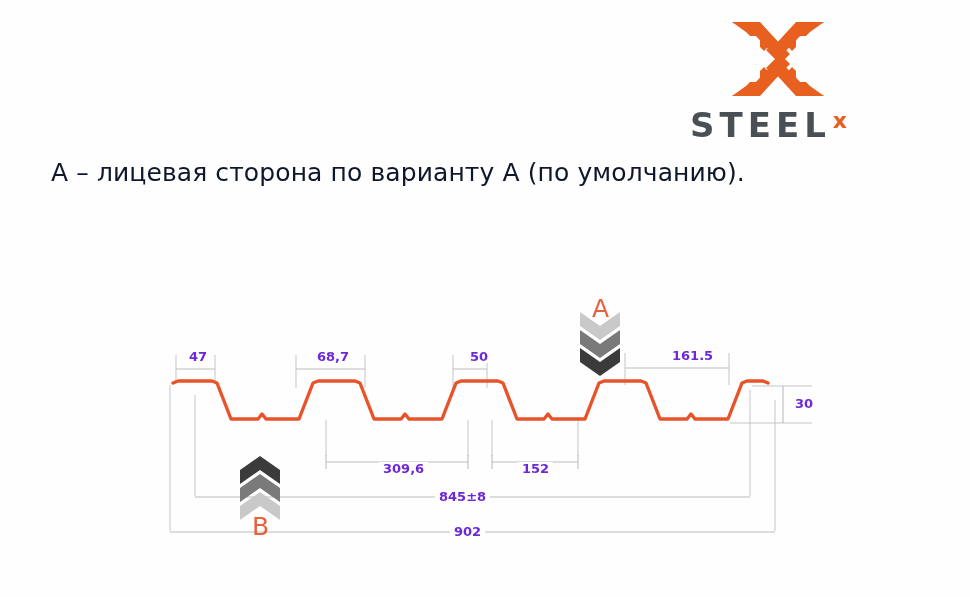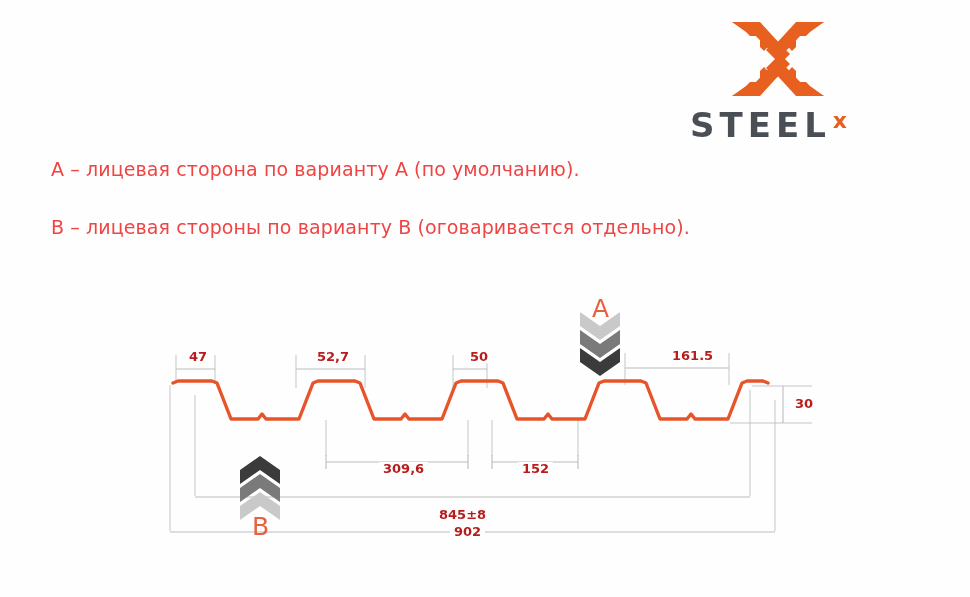--- a/index.html
+++ b/index.html
@@ -59,23 +59,23 @@
     line-height: 1;
     margin-left: 2px;
     position: relative;
     top: -9px;
   }
 
   
   .caption {
     position: absolute;
     left: 51px;
-    color: #ef4444;
-    font-family: "DejaVu Sans", sans-serif;
-    font-size: 19px;
+    color: #0f172a;
+    font-family: "DejaVu Sans", sans-serif;
+    font-size: 25px;
     font-weight: normal;
     letter-spacing: 0.1px;
     white-space: nowrap;
   }
   #caption-a { top: 158px; }
   #caption-b { top: 216px; }
 
   
   #drawing {
     position: absolute;
@@ -84,21 +84,21 @@
     width: 970px;
     height: 597px;
   }
 
   
   .dim-label {
     position: absolute;
     font-family: "DejaVu Sans", sans-serif;
     font-size: 13px;
     font-weight: bold;
-    color: #b91c1c;
+    color: #6d28d9;
     background: #fefefe;
     padding: 0 4px;
     white-space: nowrap;
     line-height: 1;
   }
 
   
   .marker-letter {
     position: absolute;
     font-family: "DejaVu Sans", sans-serif;
@@ -128,21 +128,20 @@
         <path d="M36,48 L46,58 L60,44 L50,34 Z"></path>
       </g>
     </svg>
     <div id="logo-word">
       <span class="logo-steel">STEEL</span>
       <span class="logo-x">x</span>
     </div>
   </div>
 
   <div id="caption-a" class="caption">А – лицевая сторона по варианту А (по умолчанию).</div>
-  <div id="caption-b" class="caption">В – лицевая стороны по варианту В (оговаривается отдельно).</div>
 
   <svg id="drawing" viewBox="0 0 970 597">
 
     <g stroke="#c2c5c9" stroke-width="1" fill="none">
 
       <line x1="176" y1="355" x2="176" y2="383"></line>
       <line x1="215" y1="355" x2="215" y2="383"></line>
 
       <line x1="296" y1="355" x2="296" y2="388"></line>
       <line x1="365" y1="355" x2="365" y2="388"></line>
@@ -243,33 +242,33 @@
     <g>
       <path d="M240,470 L260,456 L280,470 L280,484 L260,470 L240,484 Z" fill="#3b3b3b"></path>
       <path d="M240,488 L260,474 L280,488 L280,502 L260,488 L240,502 Z" fill="#7a7a7a"></path>
       <path d="M240,506 L260,492 L280,506 L280,520 L260,506 L240,520 Z" fill="#c9c9c9"></path>
     </g>
 
   </svg>
 
   <div class="dim-label" style="left:185px; top:350px;">47</div>
 
-  <div class="dim-label" style="left:313px; top:350px;">52,7</div>
+  <div class="dim-label" style="left:313px; top:350px;">68,7</div>
 
   <div class="dim-label" style="left:459px; top:350px;margin-left:7px;">50</div>
 
   <div class="dim-label" style="left:668px; top:349px;">161.5</div>
 
   <div class="dim-label" style="left:791px; top:397px;">30</div>
 
   <div class="dim-label" style="left:379px; top:462px;">309,6</div>
 
   <div class="dim-label" style="left:518px; top:462px;">152</div>
 
-  <div class="dim-label" style="left:435px; top:490px;margin-top:18px;">845±8</div>
+  <div class="dim-label" style="left:435px; top:490px;">845±8</div>
 
   <div class="dim-label" style="left:450px; top:525px;">902</div>
 
   <div class="marker-letter" style="left:592px; top:296px;">A</div>
 
   <div class="marker-letter" style="left:252px; top:514px;">B</div>
 
 </div>
 
 </body></html>

